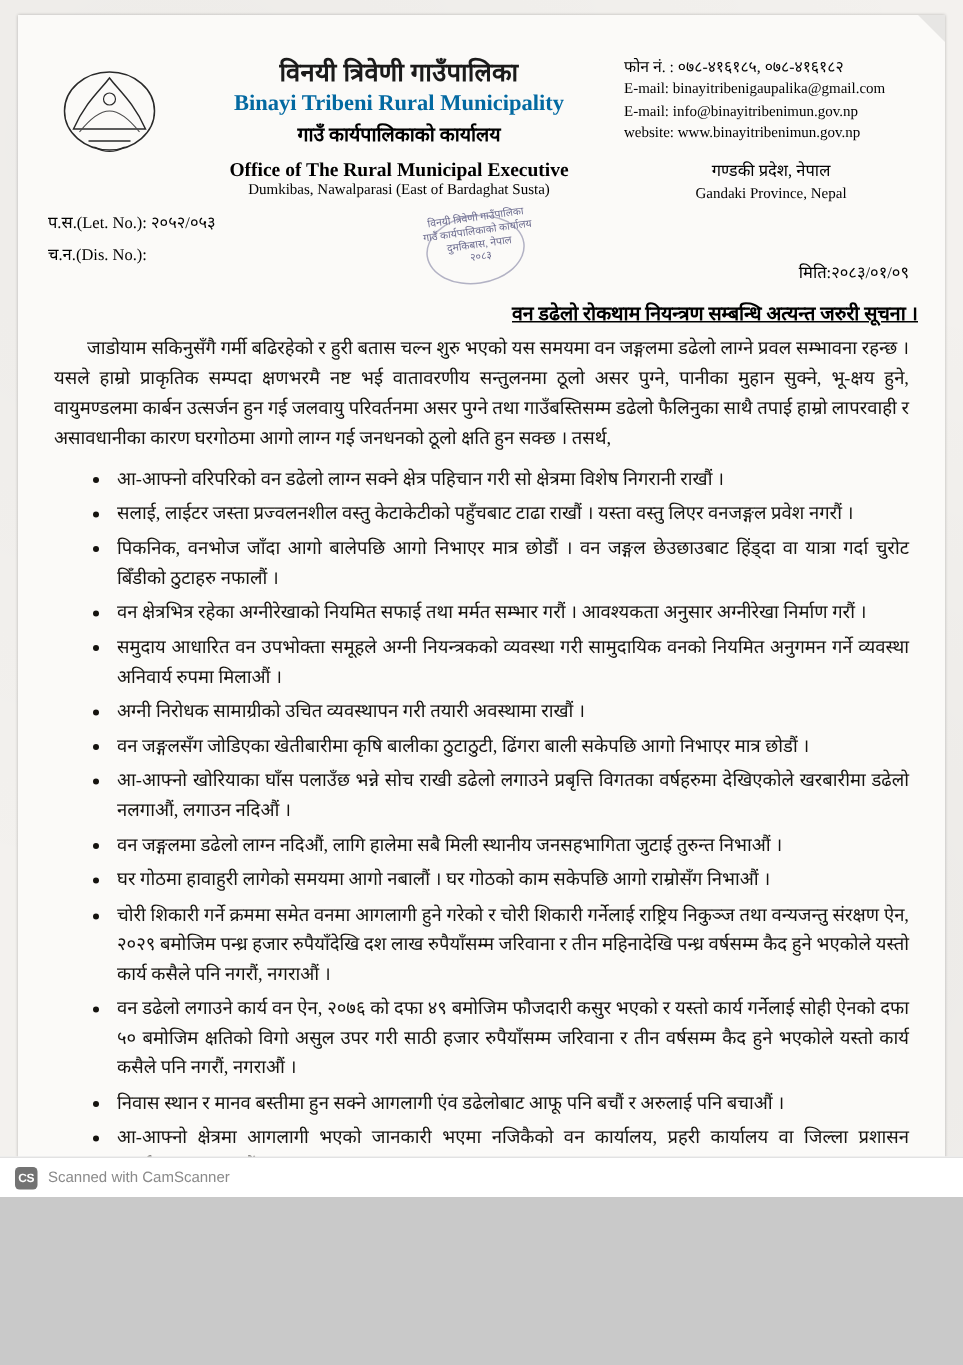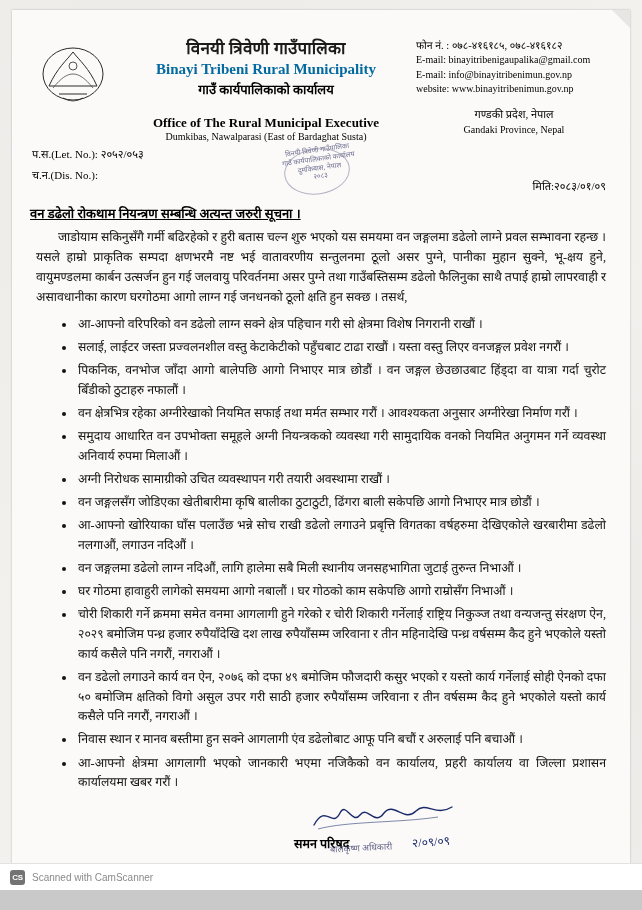--- a/index.html
+++ b/index.html
@@ -9,21 +9,21 @@
   }
   body {
     width: 642px;
     height: 910px;
     overflow: hidden;
     font-family: "Liberation Serif", serif;
   }
   .page {
     position: relative;
     width: 642px;
-    height: 890px;
+    height: 798px;
     background: #f3f1ee;
     background-image:
       radial-gradient(circle at 18% 12%, rgba(0,0,0,0.025), rgba(0,0,0,0) 60%),
       radial-gradient(circle at 82% 78%, rgba(0,0,0,0.03), rgba(0,0,0,0) 55%);
     overflow: hidden;
   }
   .sheet {
     position: absolute;
     left: 12px;
     top: 10px;
@@ -65,21 +65,21 @@
   }
   .np-sub {
     font-size: 13px;
     font-weight: bold;
     margin-top: 2px;
   }
   .en-sub {
     font-size: 13px;
     font-weight: bold;
     font-style: normal;
-    margin-top: 17px;
+    margin-top: 7px;
   }
   .np-place {
     font-size: 11px;
     margin-top: 3px;
   }
   .en-place {
     font-size: 10px;
     margin-top: 0px;
   }
   .head-right {
@@ -124,21 +124,21 @@
     position: absolute;
     left: 6px; top: 2px;
     width: 64px; height: 44px;
     border: 1px solid #4a4a7a;
     border-radius: 50%;
     opacity: .55;
   }
 
   
   .subject {
-    text-align: left;
+    text-align: right;
     font-size: 13px;
     font-weight: bold;
     margin: 2px 18px 6px 18px;
     text-decoration: underline;
   }
 
   
   .body-text {
     padding: 0 24px 0 24px;
     font-size: 12.3px;

